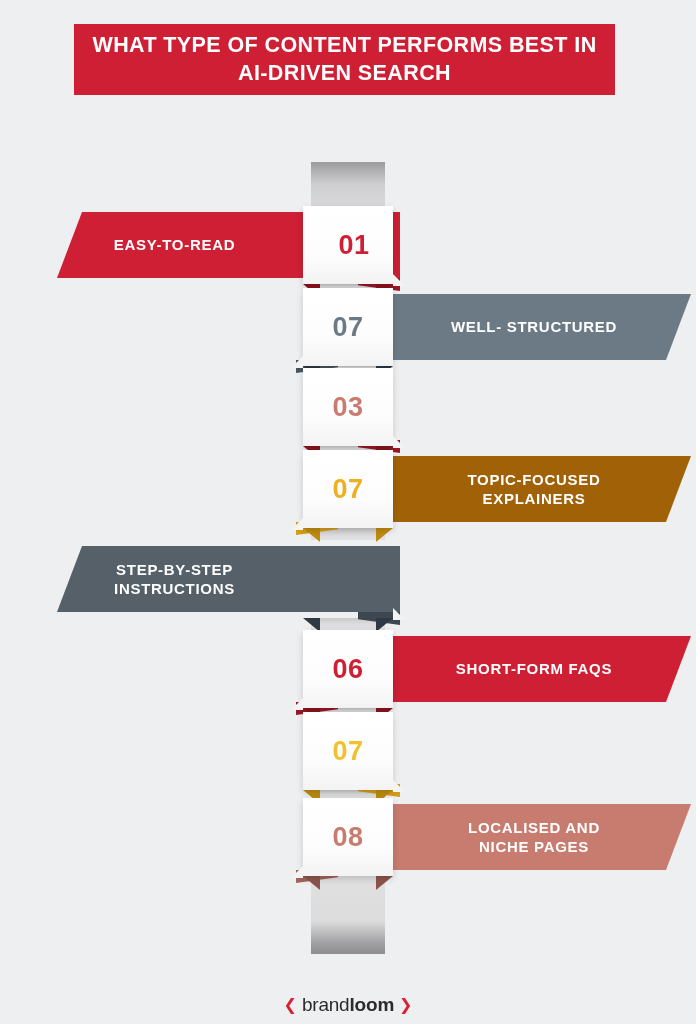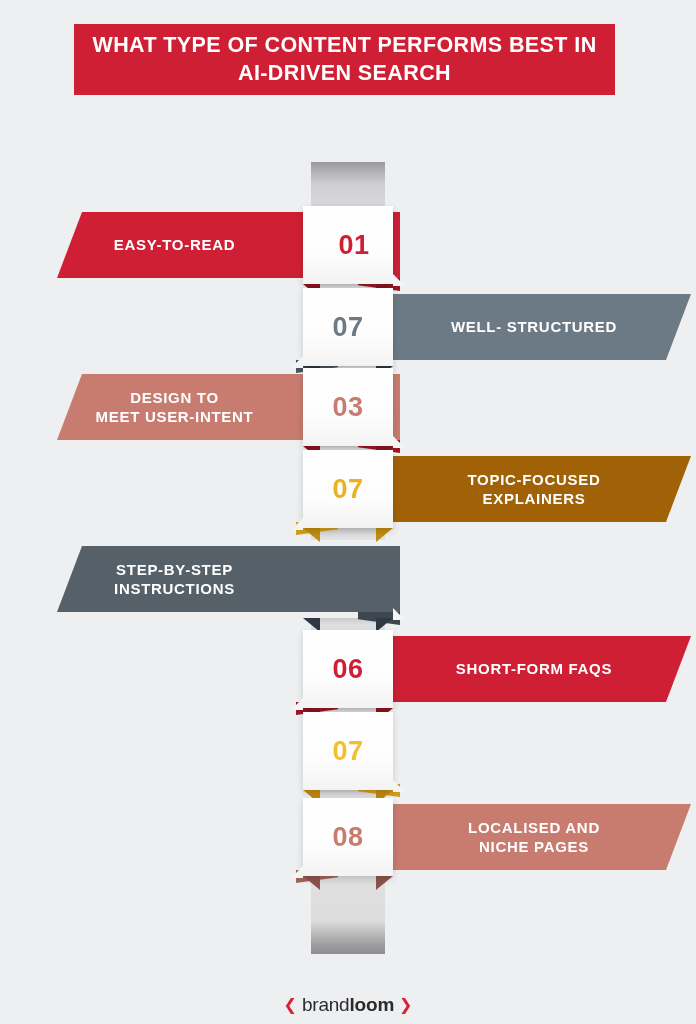--- a/index.html
+++ b/index.html
@@ -165,24 +165,20 @@
         </div>
         <div class="fold l" style="background: rgb(46, 57, 67);"></div>
         <div class="fold r" style="background: rgb(46, 57, 67);"></div>
         <div class="dogear l"></div>
         <div class="num-card">
           <span class="num-text" style="color: rgb(108, 122, 133);">07</span>
         </div>
       </div>
       <div class="row" style="top: 368px;">
         <div class="ribbon-tail left" style="background: rgb(157, 23, 36);"></div>
-        <div class="ribbon left" style="background: rgb(199, 124, 111);">
-          <div class="ribbon-label">DESIGN TO
-MEET USER-INTENT</div>
-        </div>
         <div class="fold l" style="background: rgb(141, 20, 32);"></div>
         <div class="fold r" style="background: rgb(141, 20, 32);"></div>
         <div class="dogear r"></div>
         <div class="num-card">
           <span class="num-text" style="color: rgb(199, 124, 111);">03</span>
         </div>
       </div>
       <div class="row" style="top: 450px;">
         <div class="ribbon-tail right" style="background: rgb(211, 156, 24);"></div>
         <div class="ribbon right" style="background: #a16207;">

